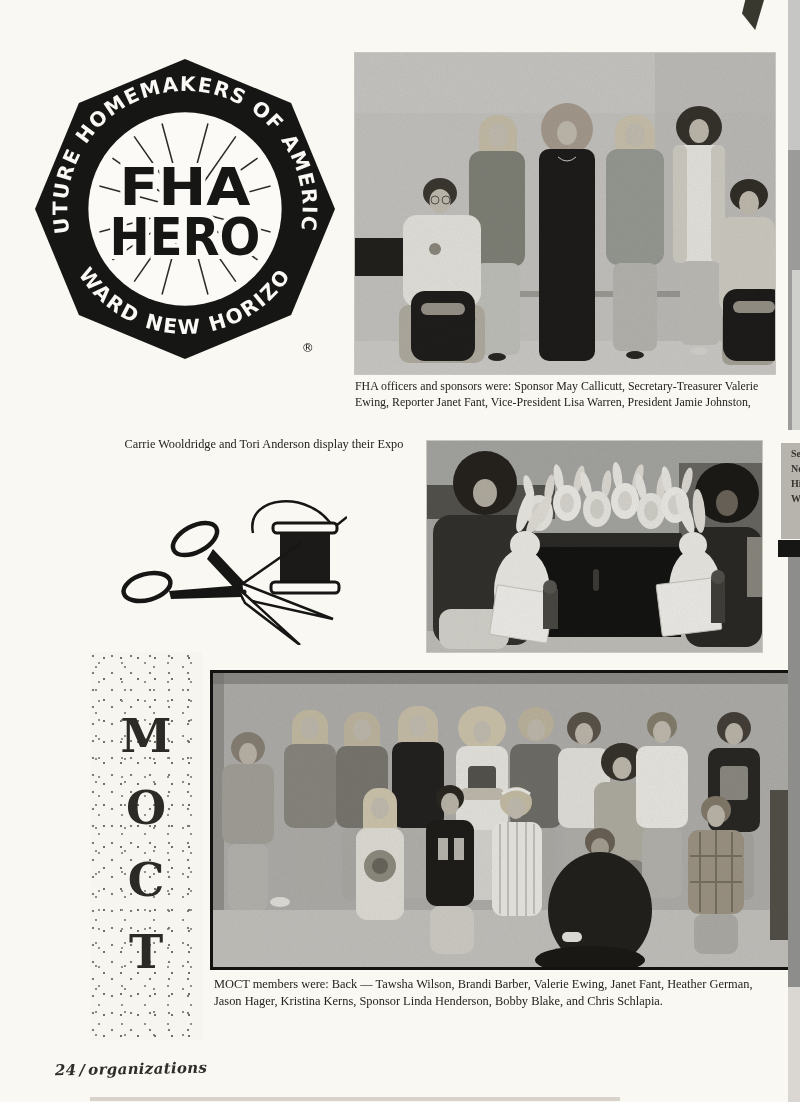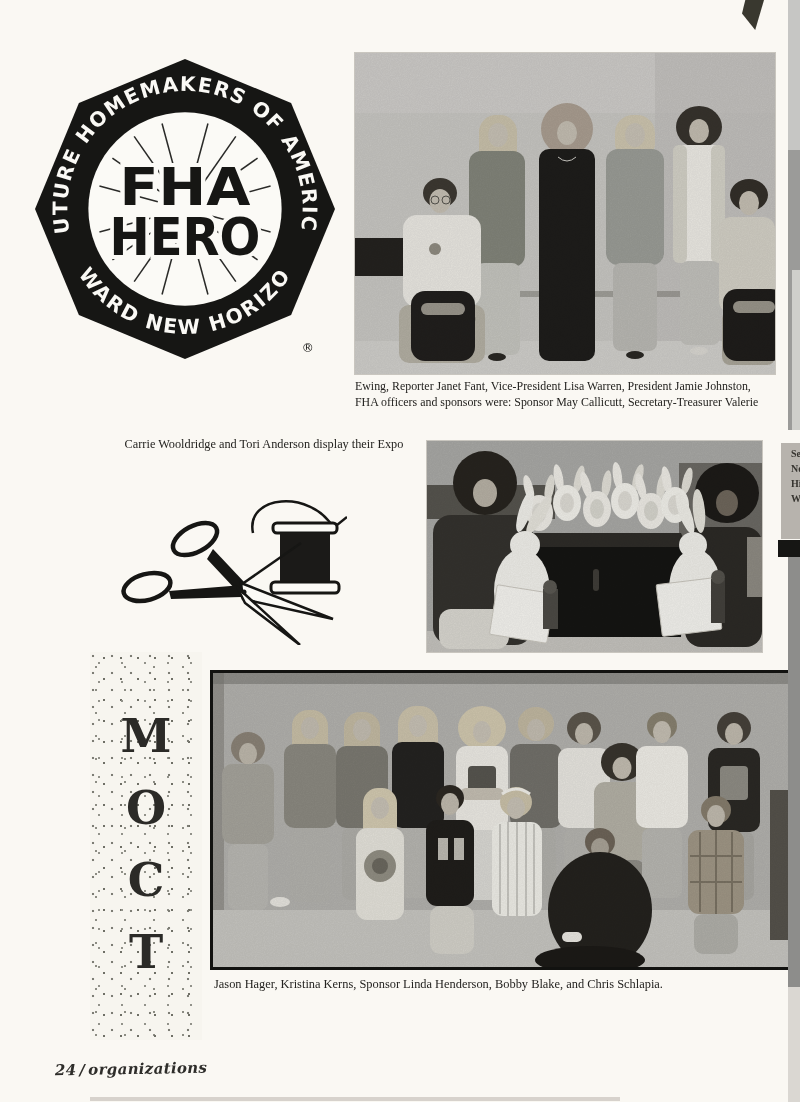--- a/index.html
+++ b/index.html
@@ -146,22 +146,22 @@
       <rect x="368" y="236" width="62" height="72" rx="14" fill="#1f1d1b"></rect>
       <rect x="378" y="248" width="42" height="12" rx="6" fill="#98948a"></rect>
     </g>
     <ellipse cx="142" cy="304" rx="9" ry="4" fill="#2a2824"></ellipse>
     <ellipse cx="280" cy="302" rx="9" ry="4" fill="#2a2824"></ellipse>
     <ellipse cx="344" cy="298" rx="9" ry="4" fill="#d8d6d0"></ellipse>
     <rect width="420" height="321" filter="url(#g1)" opacity=".07"></rect>
   </svg>
 
   <div class="abs caption cap-fha">
+    <div class="cline">FHA officers and sponsors were: Sponsor May Callicutt, Secretary-Treasurer Valerie</div>
     <div class="cline">Ewing, Reporter Janet Fant, Vice-President Lisa Warren, President Jamie Johnston,</div>
-    <div class="cline">FHA officers and sponsors were: Sponsor May Callicutt, Secretary-Treasurer Valerie</div>
   </div>
 
   <div class="abs caption cap-bunny">
     <div class="cline">Carrie Wooldridge and Tori Anderson display their Expo</div>
   </div>
 
   <svg class="abs" style="left:95px;top:487px" width="252" height="158" viewBox="0 0 252 158">
     <g>
       <path d="M238,40 C215,2 150,8 158,46" fill="none" stroke="#161614" stroke-width="2.5"></path>
       <rect x="178" y="36" width="64" height="10" rx="4" fill="#fbfaf6" stroke="#161614" stroke-width="3"></rect>
@@ -399,20 +399,21 @@
           <line x1="480" y1="212" x2="532" y2="212"></line>
         </g>
         <rect x="484" y="244" width="44" height="40" rx="9" fill="#b0afa9"></rect>
       </g>
     <ellipse cx="380" cy="290" rx="55" ry="14" fill="#1c1a17"></ellipse>
     <rect width="583" height="300" filter="url(#g3)" opacity=".07"></rect>
     <rect x="1.5" y="1.5" width="580" height="297" fill="none" stroke="#121210" stroke-width="3"></rect>
   </svg>
 
   <div class="abs caption cap-moct">
+    <div class="cline">MOCT members were: Back — Tawsha Wilson, Brandi Barber, Valerie Ewing, Janet Fant, Heather German,</div>
     <div class="cline">Jason Hager, Kristina Kerns, Sponsor Linda Henderson, Bobby Blake, and Chris Schlapia.</div>
   </div>
 
   <div class="abs" style="left:788px;top:0;width:12px;height:150px;background:#c6c6c4"></div>
   <div class="abs gut" style="left:788px;top:150px;width:12px;height:280px"></div>
   <div class="abs" style="left:792px;top:270px;width:8px;height:160px;background:#cfcfcb"></div>
   <div class="abs snippet">
     <div>Sev</div>
     <div>Nov</div>
     <div>Hil</div>

